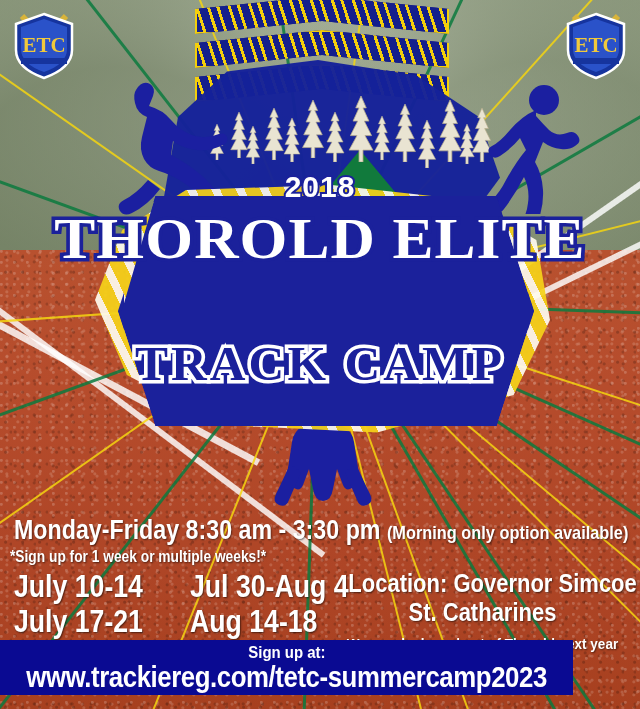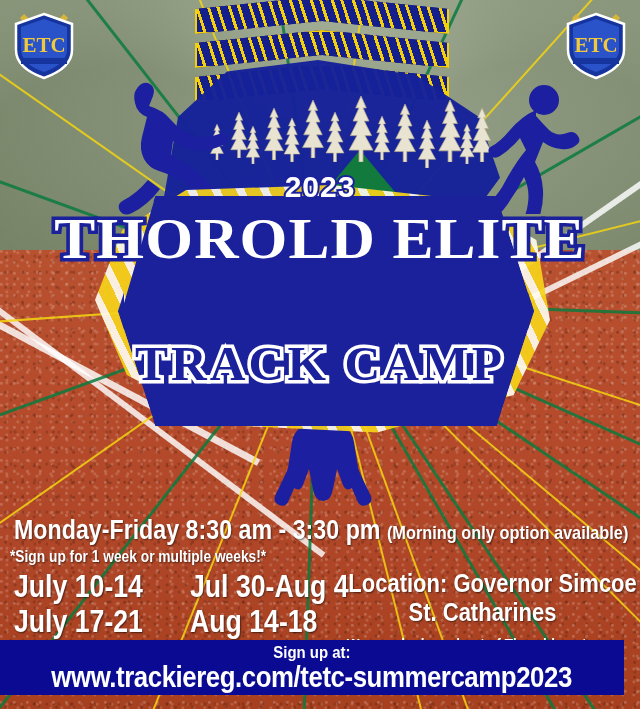--- a/index.html
+++ b/index.html
@@ -169,21 +169,21 @@
   .dates-col.c2{left:190px;top:56px;}
   .dates-col div{margin-bottom:4px;}
 
   .loc-block{position:absolute;left:330px;top:54px;width:305px;text-align:center;}
   .loc-1{font-size:25px;transform-origin:center;}
   .loc-2{font-size:25px;transform-origin:center;}
   .loc-3{font-size:15px;margin-top:8px;transform-origin:center;}
 
   
   .footer{
-    position:absolute;left:0;bottom:14px;width:624px;height:55px;
+    position:absolute;left:0;bottom:14px;width:573px;height:55px;
     background:#0a0a92;display:flex;flex-direction:column;
     align-items:center;justify-content:center;
   }
   .f-signup{
     font-family:"Liberation Sans Narrow","Liberation Sans",sans-serif;
     font-weight:bold;font-size:17px;color:#fff;transform:scaleX(.88);
     line-height:1;margin-bottom:1px;
   }
   .f-url{
     font-family:"Liberation Sans Narrow","Liberation Sans",sans-serif;
@@ -325,21 +325,21 @@
     <g stroke="#14309a" stroke-width="2">
       <line x1="14" y1="10" x2="58" y2="56" stroke="#d8b43a" stroke-width="6"></line>
       <line x1="58" y1="10" x2="14" y2="56" stroke="#d8b43a" stroke-width="6"></line>
     </g>
     <path d="M36 8 L64 18 V44 Q64 62 36 72 Q8 62 8 44 V18 Z" fill="#16349e" stroke="#fff" stroke-width="2.5"></path>
     <path d="M36 13 L59 21 V43 Q59 58 36 66 Q13 58 13 43 V21 Z" fill="#2a52c9"></path>
     <text x="36" y="46" font-family="Liberation Serif, serif" font-size="21" font-weight="bold" fill="#f0c93c" text-anchor="middle">ETC</text>
     <rect x="13" y="52" width="46" height="6" fill="#16349e"></rect>
   </svg>
 
-  <div class="year">2023</div>
+  <div class="year">2018</div>
   <div class="t-thorold">THOROLD ELITE</div>
   <div class="t-track">TRACK CAMP</div>
 
   <div class="info">
 
     <div class="line-hours cond-txt">
       <span>Monday-Friday 8:30 am - 3:30 pm</span>
       <span class="sub">(Morning only option available)</span>
     </div>
 

